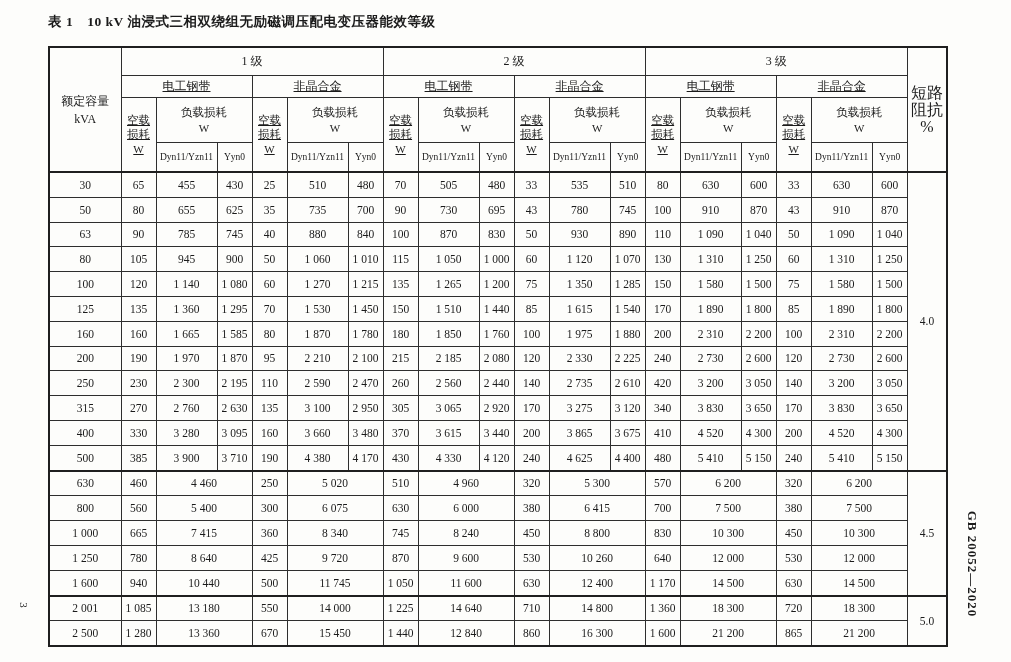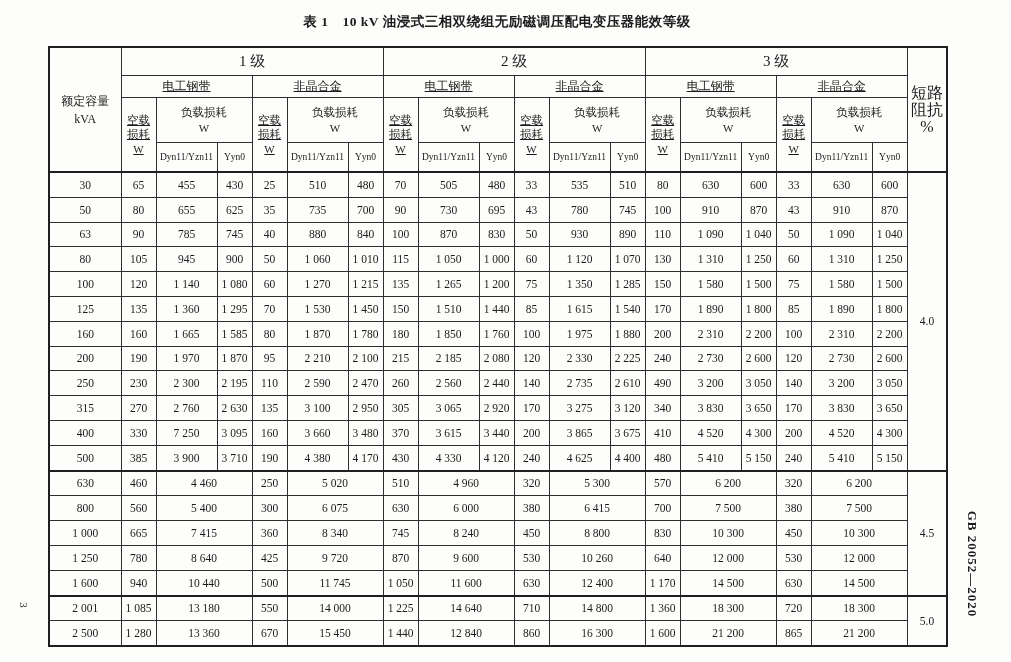--- a/index.html
+++ b/index.html
@@ -4,34 +4,34 @@
 <style>
   html,body{margin:0;padding:0;}
   body{
     width:1011px;height:662px;position:relative;
     background:#fdfdfb;color:#1b1b1b;
     font-family:"Liberation Serif","DejaVu Serif",serif;
     overflow:hidden;
   }
   .doc-title{
     position:absolute;left:48px;top:13px;width:898px;
-    text-align:center;font-size:13.5px;font-weight:bold;letter-spacing:.5px;
+    font-size:13.5px;font-weight:bold;letter-spacing:.5px;
   }
   table.main{
     position:absolute;left:48px;top:46px;width:898px;
     border-collapse:collapse;table-layout:fixed;
     border:2px solid #1f1f1f;
   }
   .main td{
     border:1px solid #2e2e2e;text-align:center;vertical-align:middle;
     padding:0;white-space:nowrap;overflow:hidden;font-weight:normal;
   }
   .line{display:block;}
   .caphead{font-size:12px;font-weight:bold;line-height:18px;margin-top:33px;}
-  .lvl{font-size:15px;font-weight:bold;height:27px;}
+  .lvl{font-size:12px;font-weight:bold;height:27px;}
   .mat{font-size:12px;font-weight:bold;height:21px;text-decoration:underline;}
   .noload{font-size:11.5px;font-weight:bold;line-height:14.5px;text-decoration:underline;}
   .noload .unit,.loadloss .unit{font-weight:normal;font-size:11px;}
   .loadloss{font-size:11.5px;font-weight:bold;height:44px;line-height:16px;}
   .conn{font-size:9.5px;height:28px;margin-left:43px;}
   .imphead{font-size:16px;font-weight:bold;line-height:17px;}
   tbody td{font-size:11.5px;height:23.8px;}
   tbody td.imp{font-size:11.5px;}
   tbody tr:first-child td{border-top:2px solid #1f1f1f;margin-left:46px;}
   tr.group-start td{border-top:2px solid #1f1f1f;}
@@ -344,21 +344,21 @@
         <td>2 195</td>
         <td>110</td>
         <td>2 590</td>
         <td>2 470</td>
         <td>260</td>
         <td>2 560</td>
         <td>2 440</td>
         <td>140</td>
         <td>2 735</td>
         <td>2 610</td>
-        <td>490</td>
+        <td>420</td>
         <td>3 200</td>
         <td>3 050</td>
         <td>140</td>
         <td>3 200</td>
         <td>3 050</td>
       </tr>
       <tr>
         <td>315</td>
         <td>270</td>
         <td>2 760</td>
@@ -375,21 +375,21 @@
         <td>340</td>
         <td>3 830</td>
         <td>3 650</td>
         <td>170</td>
         <td>3 830</td>
         <td>3 650</td>
       </tr>
       <tr>
         <td>400</td>
         <td>330</td>
-        <td>7 250</td>
+        <td>3 280</td>
         <td>3 095</td>
         <td>160</td>
         <td>3 660</td>
         <td>3 480</td>
         <td>370</td>
         <td>3 615</td>
         <td>3 440</td>
         <td>200</td>
         <td>3 865</td>
         <td>3 675</td>

